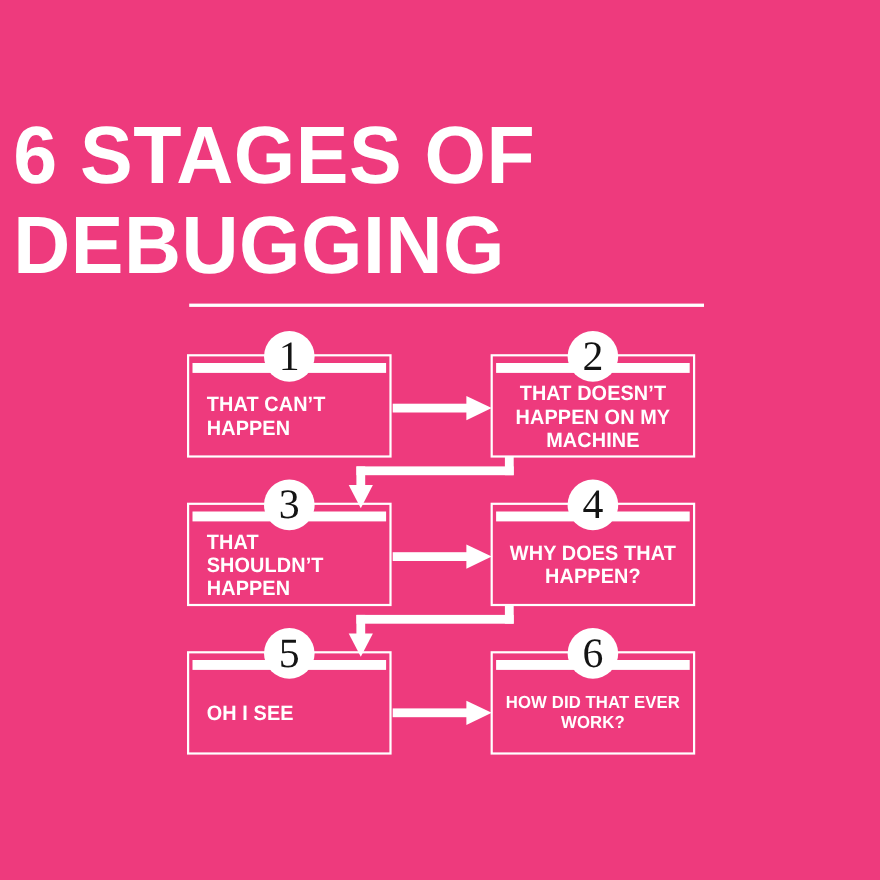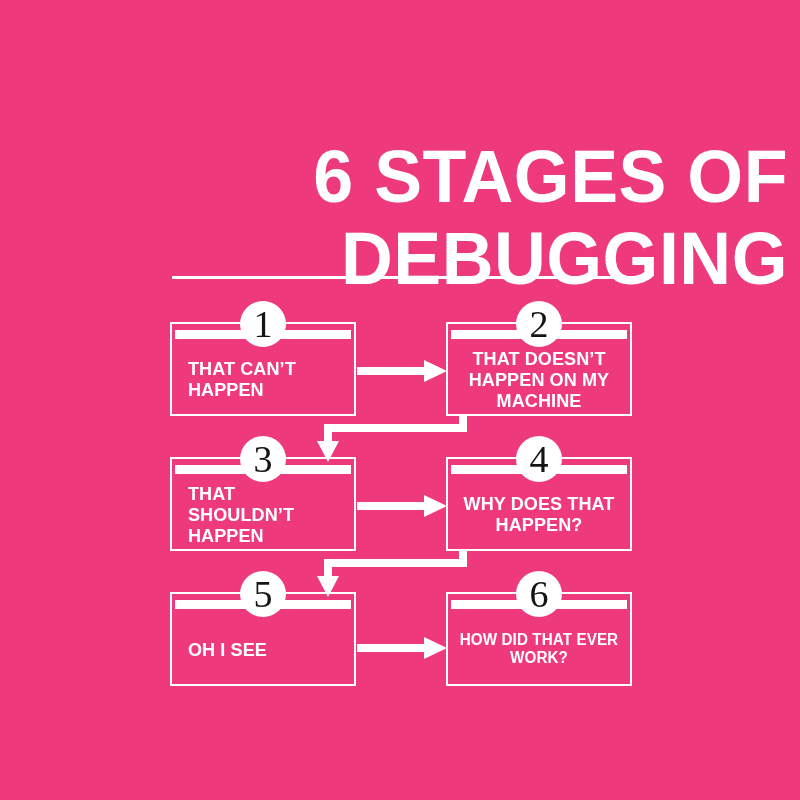--- a/index.html
+++ b/index.html
@@ -16,22 +16,21 @@
     font-family: "Liberation Sans", sans-serif;
     -webkit-font-smoothing: antialiased;
   }
 
   
   .title-block {
     position: absolute;
     left: 0;
     top: 104px;
     width: 800px;
-    text-align: right;
-    margin-top: 36px;
+    text-align: left;
   }
   .title-line {
     color: #ffffff;
     font-family: "Liberation Sans", sans-serif;
     font-weight: bold;
     font-size: 74px;
     line-height: 74px;
     letter-spacing: 0.5px;
     white-space: nowrap;
     transform: scaleX(0.97);

